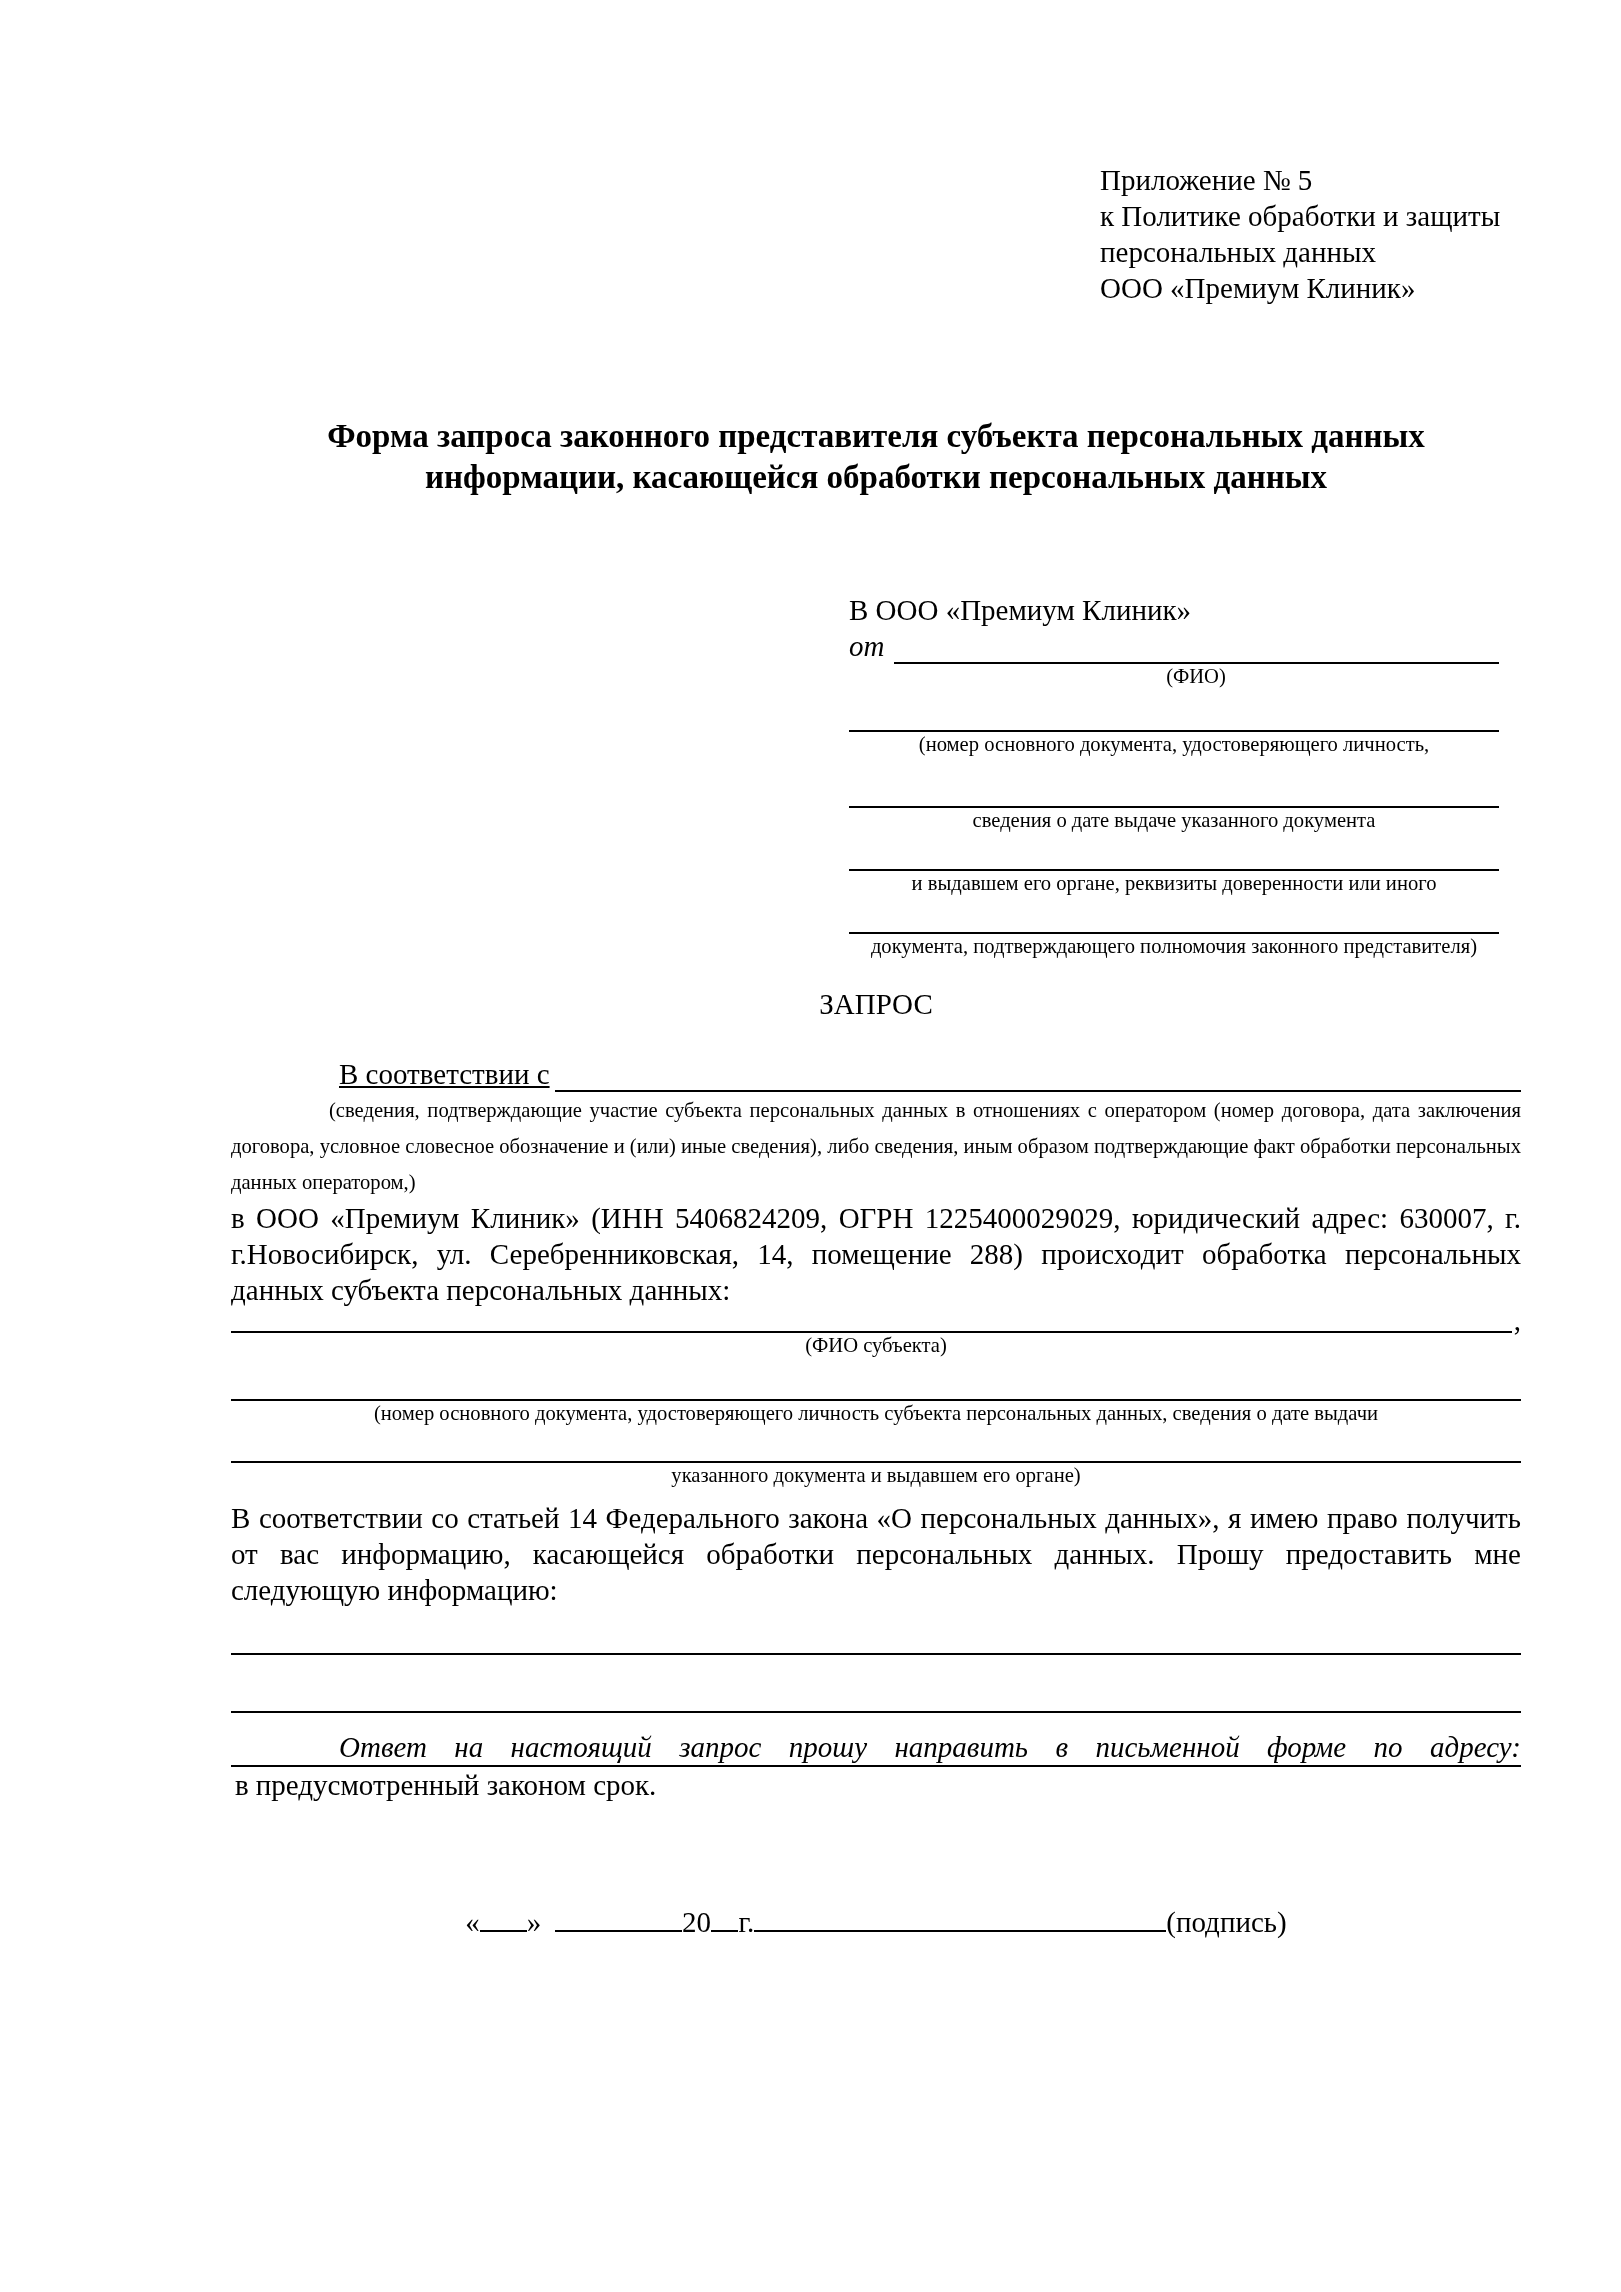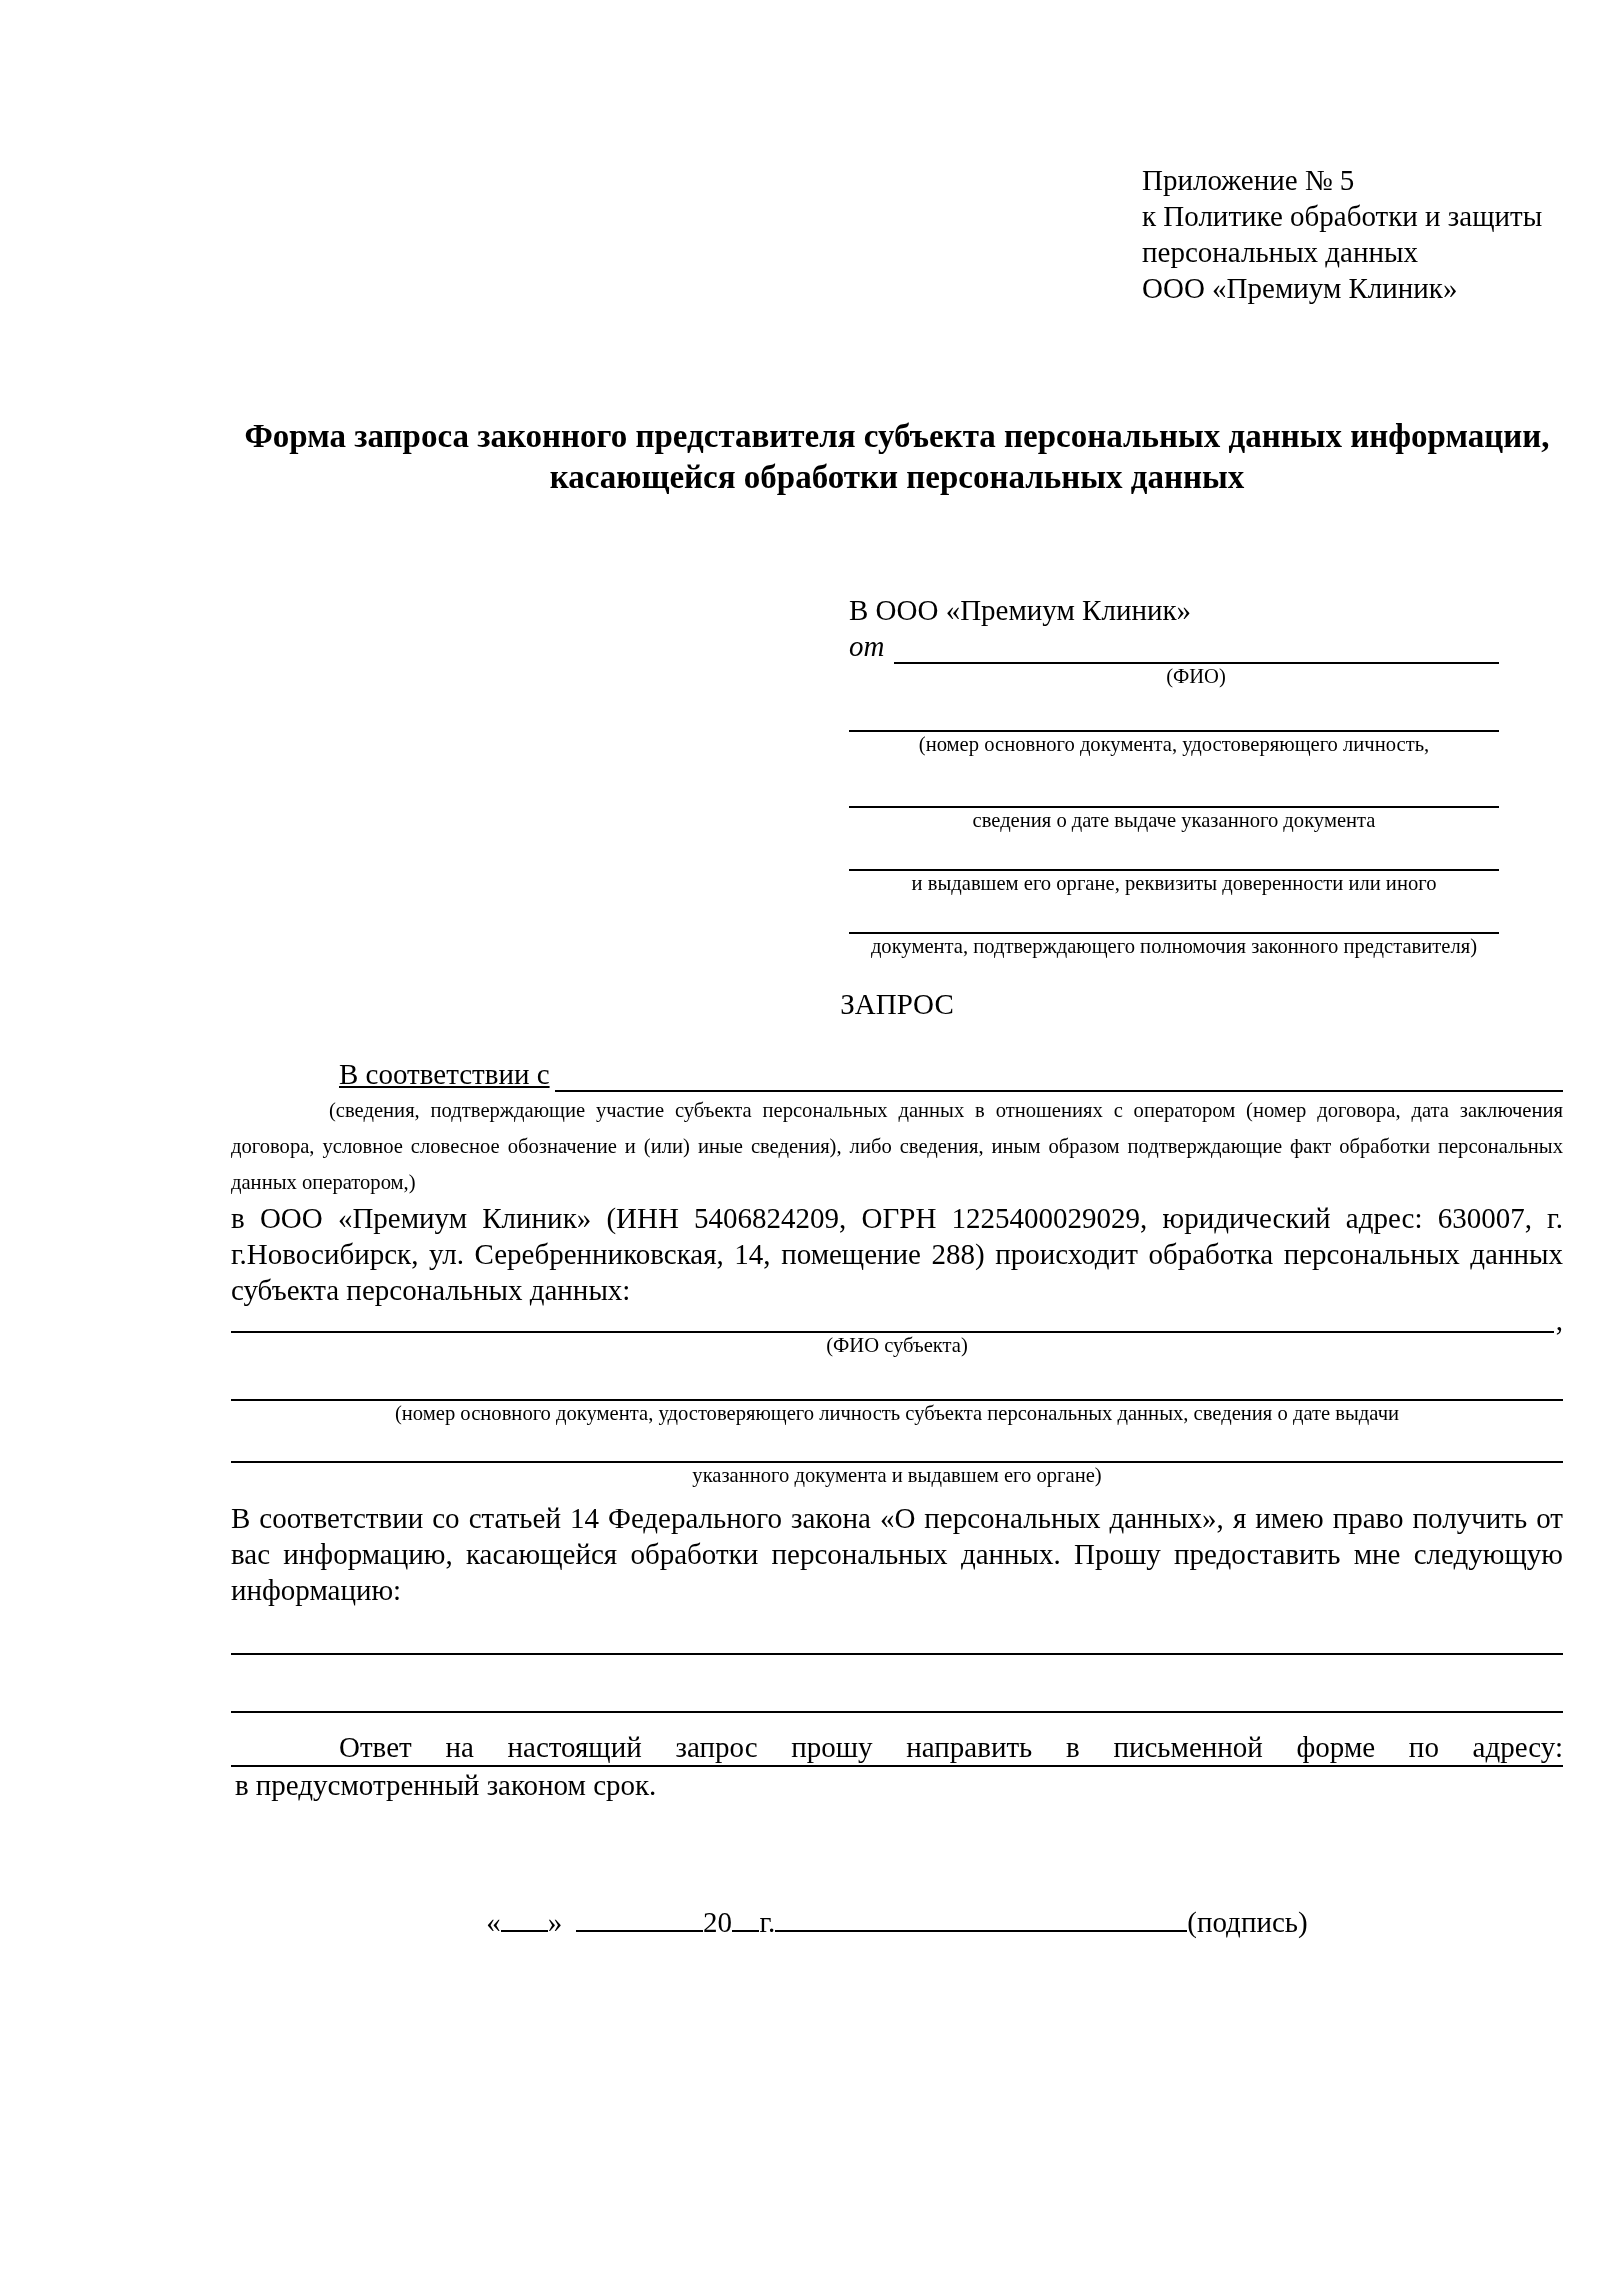--- a/index.html
+++ b/index.html
@@ -1,20 +1,20 @@
 <!DOCTYPE html>
 <html><head>
 <meta charset="utf-8">
 <style>
   html,body { margin:0; padding:0; background:#ffffff; }
   .page {
     position:relative;
     width:1621px; height:2293px;
     box-sizing:border-box;
-    padding:162px 58px 0 231px;
+    padding:162px 100px 0 231px;
     background:#ffffff;
     color:#000;
     font-family:"Liberation Serif","DejaVu Serif",serif;
     font-size:29px; line-height:36px;
   }
   
   .header-block { width:421px; margin-left:auto; font-size:29px; line-height:36px; }
   
   .doc-title { margin:110px 0 0 0; font-size:33px; line-height:41px; font-weight:bold; text-align:center; }
   
@@ -30,21 +30,21 @@
   .zapros { margin-top:26px; text-align:center; }
   .intro-row { margin-top:34px; display:flex; padding-left:108px; }
   .intro-row .label { white-space:nowrap; padding-right:5.9px;text-decoration:underline; }
   .smallcap-just { font-size:20.6px; line-height:36px; text-align:justify; text-indent:98px; }
   .body-par { margin:0; text-align:justify; }
   .comma-row { display:flex; height:25.5px; line-height:25.5px; }
   .comma-row .comma { padding-left:2px; }
   .fb1 { height:40px; } .fb2 { height:35px; }
   .law-par { margin-top:11.8px; }
   .tall1 { height:45px; } .tall2 { height:56px; }
-  .answer1 { margin:15.7px 0 0 0; text-align:justify; text-align-last:justify; text-indent:108px; }
+  .answer1 { margin:15.7px 0 0 0; text-align:justify; text-align-last:justify; text-indent:108px;font-style:italic; }
   .answer2 { display:flex;flex-direction:column; }
   .answer2 .suffix { white-space:nowrap; padding-left:3.9px; }
   
   .footer-row { margin-top:98px; display:flex; justify-content:center; align-items:flex-end; line-height:39px; }
   .ublank { display:inline-block; height:29px; border-bottom:2.9px solid #000; vertical-align:baseline; }
   .w48 { width:47px; } .w130 { width:127px; margin-left:13.7px; } .w28 { width:27.4px; }
   .sig-line { display:inline-block; width:412px; height:29px; border-bottom:2.9px solid #000; vertical-align:baseline; }
 </style>
 </head>
 <body>

